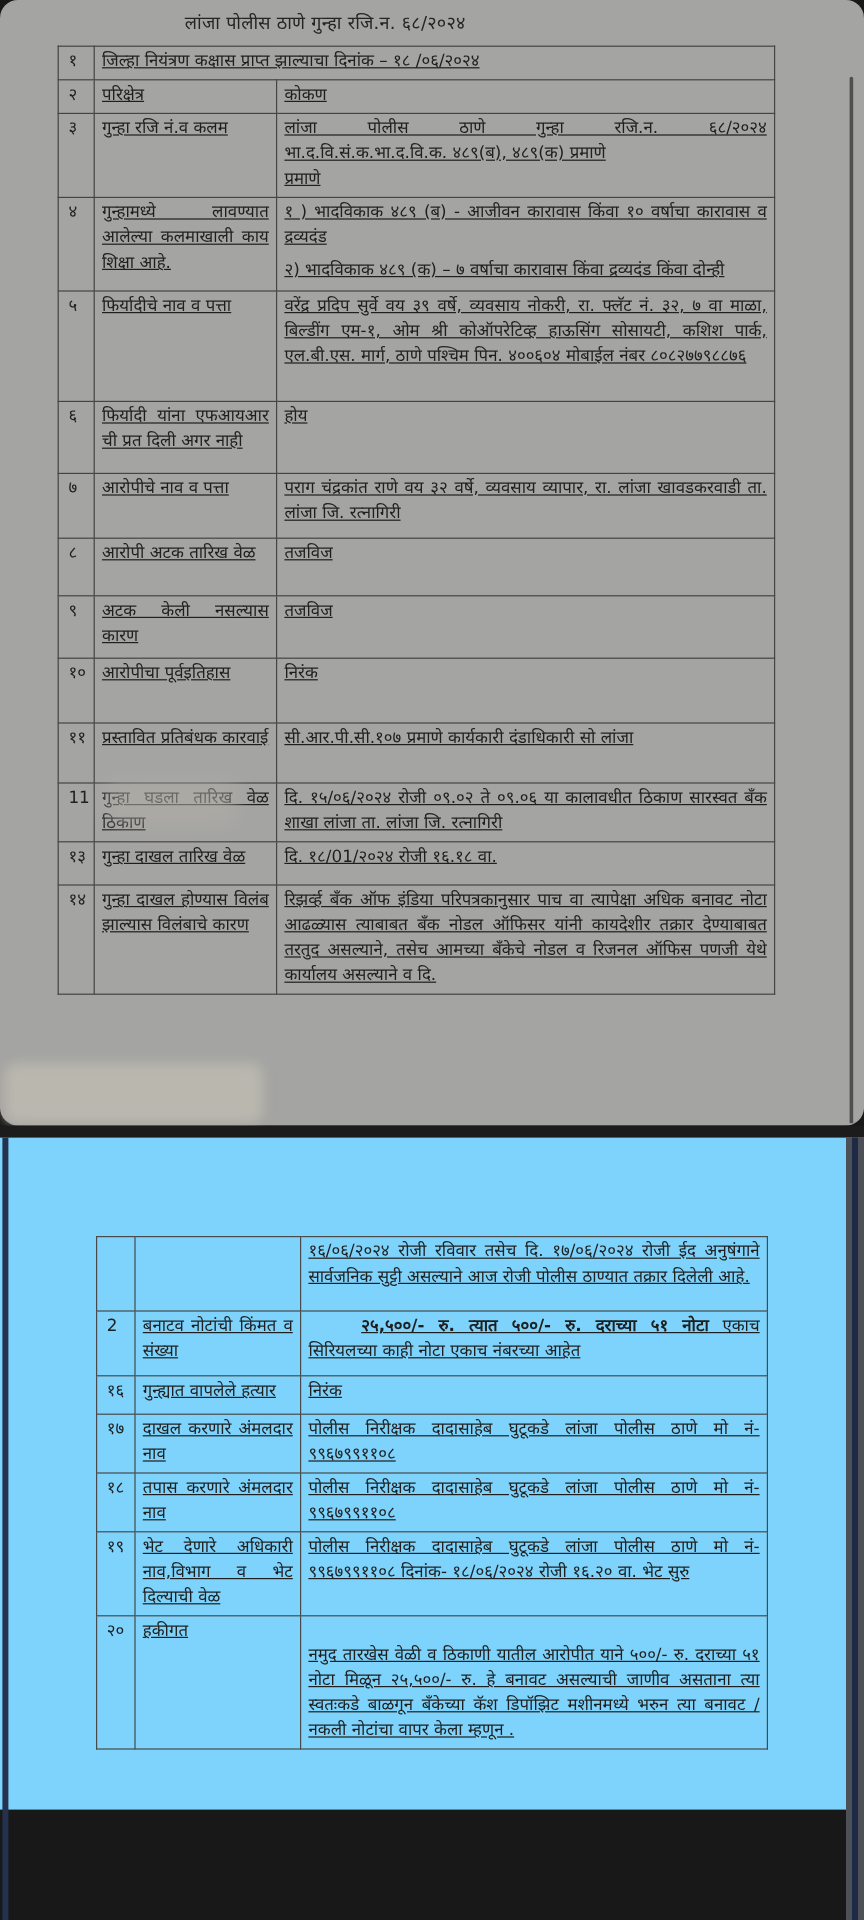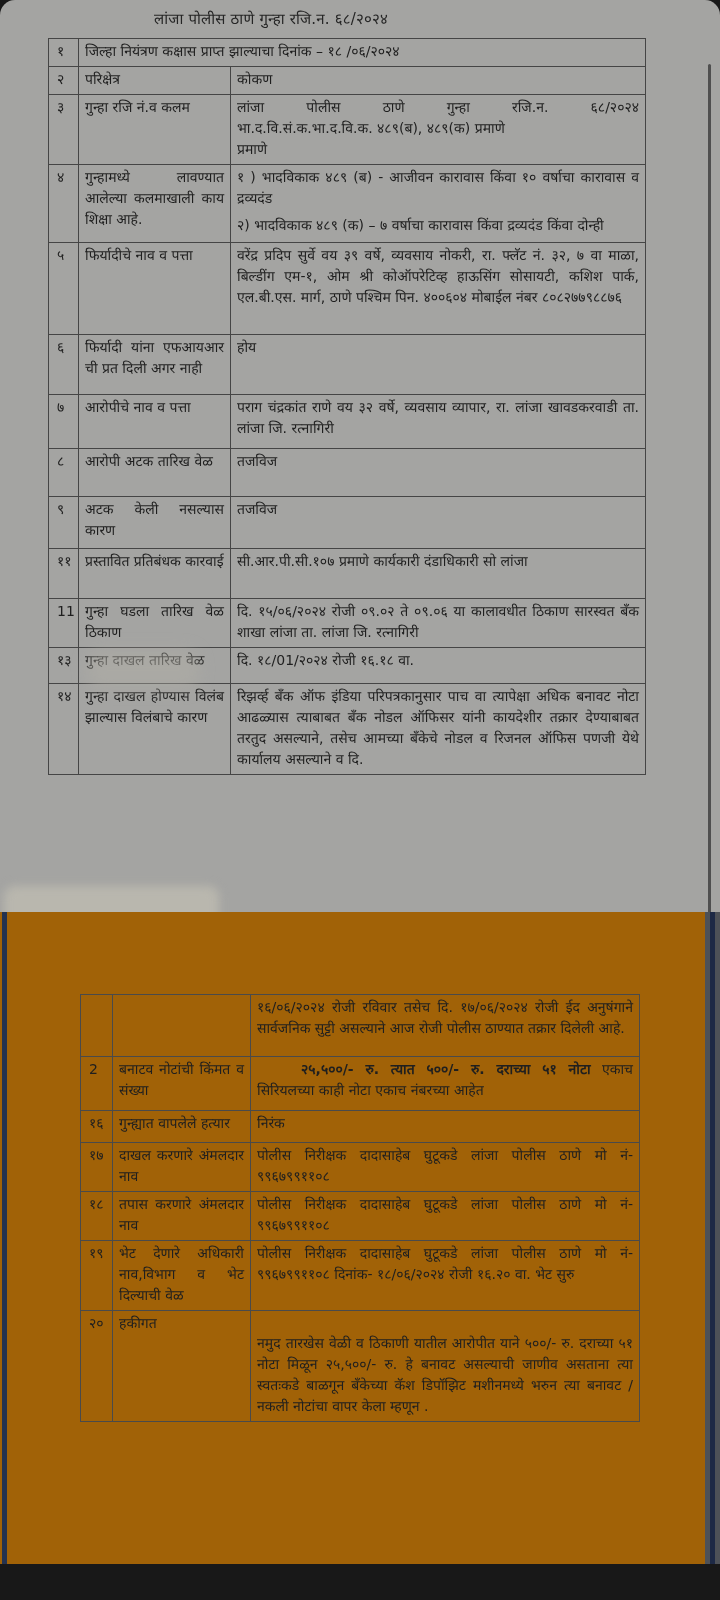--- a/index.html
+++ b/index.html
@@ -7,40 +7,40 @@
     width:720px; height:1600px;
     background:#181818;
     font-family:"DejaVu Sans", sans-serif;
     color:#1f1f1f;
     position:relative;
     overflow:hidden;
   }
   .page { position:absolute; left:0; width:720px; }
   .page1 { top:0; height:938px; background:#a4a4a2;border-radius:15px; }
   .separator { position:absolute; top:938px; left:0; width:720px; height:10px; background:#1c1c1c; }
-  .page2 { top:912px; height:652px; background:#a16207; }
+  .page2 { top:948px; height:560px; background:#7dd3fc; }
 
   .doc-title {
     margin:8px 0 0 154px;
     font-size:15px;
     letter-spacing:.2px;
     color:#252525;
   }
 
   table { border-collapse:collapse; table-layout:fixed; }
   td {
     border:1px solid #454545;
     vertical-align:top;
     padding:2px 6px 4px 6px;
     font-size:14px;
     line-height:21px;
     overflow:hidden;
   }
   .num { text-align:left; padding-left:8px; }
-  .lbl, .val { text-align:justify; }
+  .lbl, .val { text-align:justify;text-decoration:underline; }
   .spread { display:block; text-align-last:justify; }
   .para { margin-bottom:6px; }
   .b { font-weight:bold;margin-left:44px; }
 
   .t1 { position:absolute; left:48px; top:38px; width:598px; }
   .t1 .c-num { width:30px; }
   .t1 .c-lbl { width:152px; }
 
   .t2 { position:absolute; left:80px; top:82px; width:560px; }
   .t2 .c-num { width:32px; }
@@ -141,20 +141,25 @@
       <td class="lbl">आरोपी अटक तारिख वेळ</td>
       <td class="val">तजविज</td>
     </tr>
 
     <tr style="height:52px">
       <td class="num">९</td>
       <td class="lbl">अटक केली नसल्यास कारण</td>
       <td class="val">तजविज</td>
     </tr>
 
+    <tr style="height:54px">
+      <td class="num">१०</td>
+      <td class="lbl">आरोपीचा पूर्वइतिहास</td>
+      <td class="val">निरंक</td>
+    </tr>
 
     <tr style="height:50px">
       <td class="num">११</td>
       <td class="lbl">प्रस्तावित प्रतिबंधक कारवाई</td>
       <td class="val">सी.आर.पी.सी.१०७ प्रमाणे कार्यकारी दंडाधिकारी सो लांजा</td>
     </tr>
 
     <tr style="height:48px">
       <td class="num">11</td>
       <td class="lbl">गुन्हा घडला तारिख वेळ ठिकाण</td>

